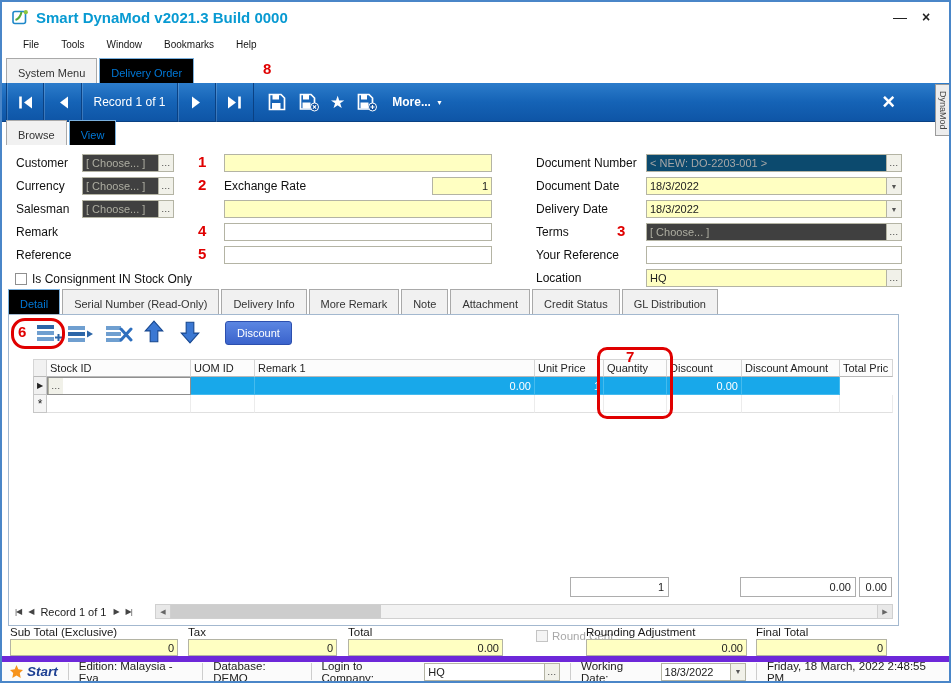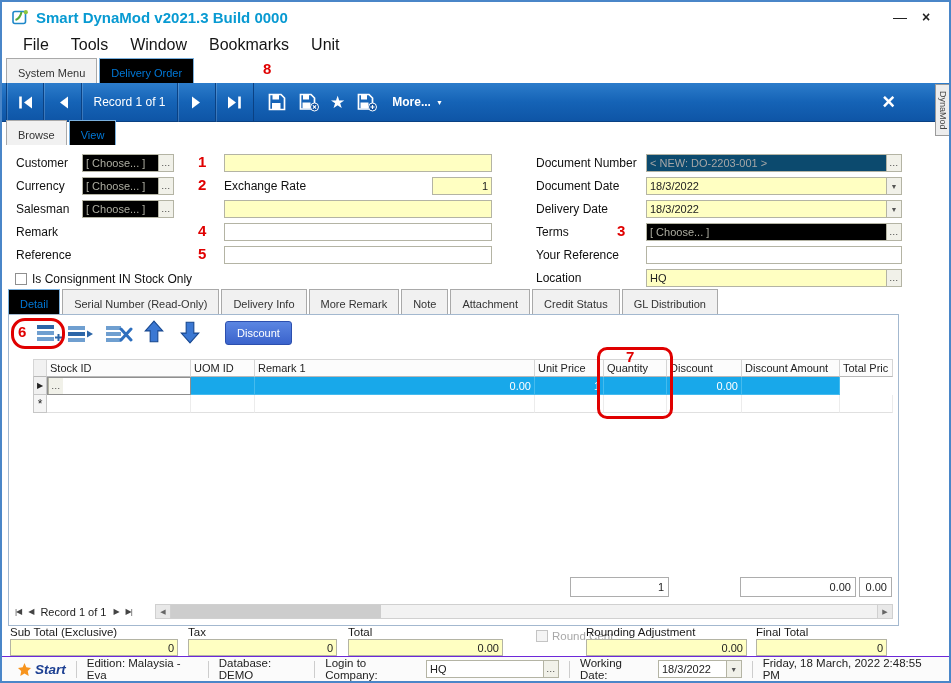--- a/index.html
+++ b/index.html
@@ -6,41 +6,41 @@
 body{font-family:"Liberation Sans",sans-serif;background:#cfd6dd}
 .window{position:relative;width:951px;height:683px;border:2px solid #4a86c8;background:#fff;overflow:hidden}
 .abs{position:absolute}
 .spacer{flex:1}
 
 .titlebar{left:0;top:0;width:100%;height:30px;display:flex;align-items:center;padding:0 10px;background:#fff}
 .title{color:#089ad2;font-size:15px;font-weight:bold;margin-left:7px}
 .winbtn{color:#222;font-size:14px;width:26px;text-align:center}
 
 .menubar{left:0;top:30px;width:100%;height:26px;display:flex;align-items:center;padding-left:10px}
-.menu-item{padding:0 11px;font-size:16px;color:#151515;line-height:26px}
+.menu-item{padding:0 11px;font-size:10px;color:#151515;line-height:26px}
 
 .tabstrip{display:flex;align-items:flex-end}
 .tab{font-size:11px;padding:8px 11px 4px;border:1px solid #a9a9a9;border-bottom:none;background:#f1f1f1;color:#333;margin-right:2px;white-space:nowrap}
 .tab.active{background:#000000;color:#0078d7;border-color:#7ab0dd}
 
 .bluebar{left:0;top:81px;width:100%;height:39px;background:linear-gradient(180deg,#2c7ccb 0%,#1563b6 50%,#0e55a6 100%);display:flex;align-items:center;border-bottom:1px solid #0a4183}
 .tbseg{height:39px;display:flex;align-items:center;justify-content:center;border-right:1px solid #0a4183;box-shadow:inset 1px 0 0 rgba(255,255,255,.18)}
 .tbseg.first{border-left:1px solid #0a4183;margin-left:4px}
 .record-indicator{color:#fff;font-size:12px;white-space:nowrap}
 .tbicons{display:flex;align-items:center;gap:11px;margin-left:13px}
 .star{color:#fff;font-size:17px;line-height:1}
 .more{color:#fff;font-size:12px;font-weight:bold;display:flex;align-items:center;gap:5px;margin-left:4px}
 .big-x{color:#fff;font-size:22px;font-weight:bold;margin-left:auto;margin-right:54px;line-height:1}
 .side-tab{right:0;top:82px;width:14px;height:52px;background:#ededed;border:1px solid #9b9b9b;border-right:none;writing-mode:vertical-rl;font-size:9px;color:#444;display:flex;align-items:center;justify-content:center;z-index:6}
 
 .flabel{font-size:12px;color:#101010;line-height:18px;white-space:nowrap}
 .field{height:18px;border:1px solid #b4b4a4;background:#fff;font-size:11px;color:#222;display:flex;align-items:center}
 .field .fval{flex:1;padding:0 3px;white-space:nowrap;overflow:hidden}
 .field.yellow{background:#ffffc2}
-.field.choose{background:#000000}
+.field.choose{background:#404040}
 .field.choose .fval{color:#adada1}
 .field.disabled{background:#0c4a6e}
 .field.disabled .fval{color:#a6a6a6}
 .fval.num{text-align:right}
 .mini-btn{width:15px;align-self:stretch;background:#f1f1e9;border-left:1px solid #b4b4a4;display:flex;align-items:center;justify-content:center;font-size:9px;letter-spacing:.5px;color:#333}
 .dd-btn{width:15px;align-self:stretch;background:#f1f1e9;border-left:1px solid #b4b4a4;display:flex;align-items:center;justify-content:center;font-size:7px;color:#555}
 .checkbox{width:12px;height:12px;border:1px solid #8f8f8f;background:#fff;display:inline-block}
 .checkbox.disabled{border-color:#c4c4c4;background:#f4f4f4}
 
 .ann{position:absolute;color:#e00000;font-size:15px;font-weight:bold;z-index:50}
@@ -66,21 +66,21 @@
 
 .pager{position:absolute;left:6px;top:288px;height:17px;display:flex;align-items:center;font-size:11px;color:#222;gap:7px}
 .pnav{font-size:8px;color:#444;letter-spacing:-1px}
 .scrollbar{position:absolute;left:146px;top:289px;width:738px;height:15px;background:#f2f2f2;border:1px solid #d0d0d0;display:flex}
 .sb-btn{width:15px;height:100%;background:#e8e8e8;border-right:1px solid #d0d0d0;font-size:7px;color:#666;display:flex;align-items:center;justify-content:center}
 .sb-btn.right{border-right:none;border-left:1px solid #d0d0d0}
 .sb-thumb{width:210px;height:100%;background:#cdcdcd}
 
 .tlabel{font-size:11.5px;color:#1a1a1a;white-space:nowrap}
 
-.statusbar{left:0;top:654px;width:100%;height:25px;border-top:1px solid #6d28d9;display:flex;align-items:center;padding:0 16px;font-size:11.5px;color:#222;background:#fbfbfb}
+.statusbar{left:0;top:654px;width:100%;height:25px;border-top:6px solid #6d28d9;display:flex;align-items:center;padding:0 8px;font-size:11.5px;color:#222;background:#fbfbfb}
 .sep{width:1px;height:17px;background:#cdcdcd;margin:0 10px}
 .brand{display:flex;align-items:center;gap:4px;font-size:13.5px;font-style:italic;font-weight:bold;color:#1c3f92}
 </style>
 </head>
 <body>
 
 <div class="window">
 
   <div class="abs titlebar">
     <svg width="17" height="16" viewBox="0 0 17 16">
@@ -92,21 +92,21 @@
     <span class="spacer"></span>
     <span class="winbtn">—</span>
     <span class="winbtn" style="font-weight:bold">×</span>
   </div>
 
   <div class="abs menubar">
     <span class="menu-item">File</span>
     <span class="menu-item">Tools</span>
     <span class="menu-item">Window</span>
     <span class="menu-item">Bookmarks</span>
-    <span class="menu-item">Unit</span>
+    <span class="menu-item">Help</span>
   </div>
 
   <div class="abs tabstrip" style="left:4px;top:56px;height:25px">
     <div class="tab">System Menu</div>
     <div class="tab active">Delivery Order</div>
   </div>
 
   <div class="abs bluebar">
     <div class="tbseg first" style="width:38px">
       <svg width="15" height="13" viewBox="0 0 15 13">

